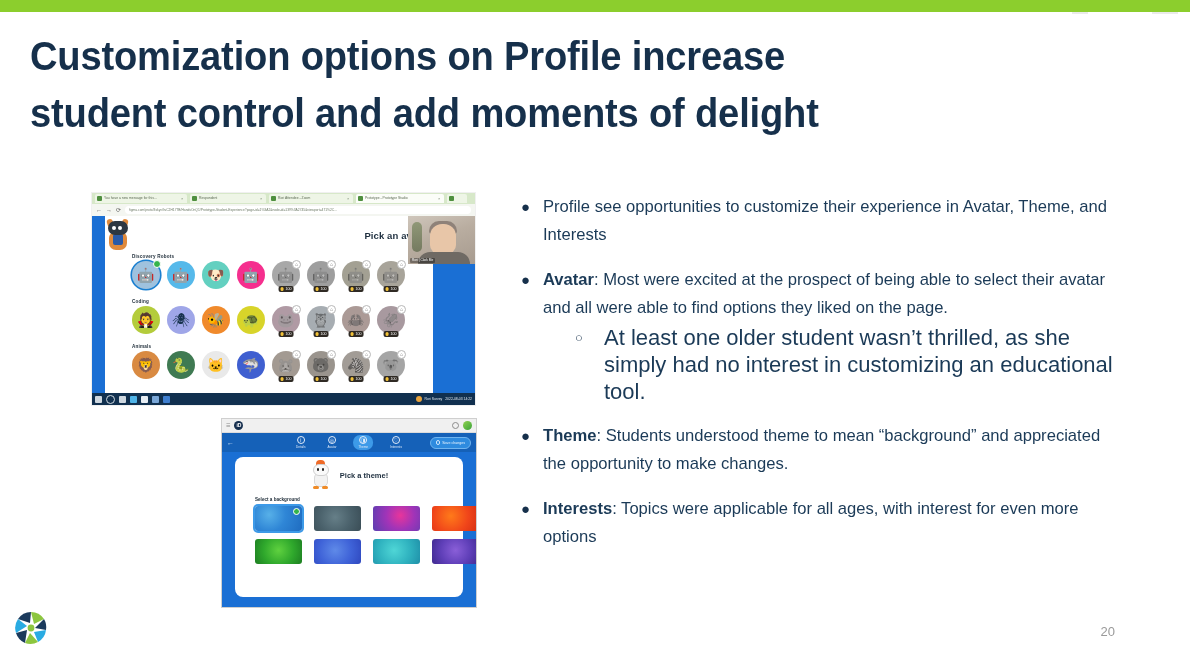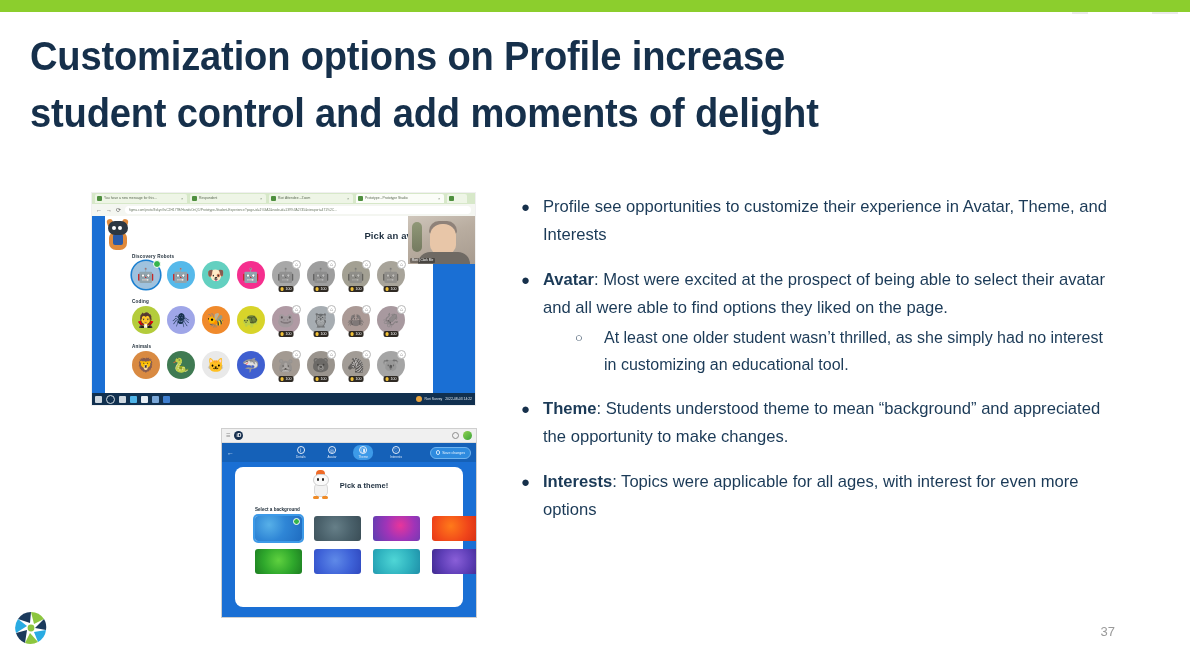--- a/index.html
+++ b/index.html
@@ -90,21 +90,21 @@
   }
   .sub-marker {
     width: 29px;
     flex: 0 0 29px;
     font-size: 13px;
     line-height: 27px;
     color: #16304b;
   }
   .sub-text {
     flex: 1 1 auto;
-    font-size: 16px;
+    font-size: 22px;
     line-height: 27px;
     color: #1b3a57;
   }
 
   
   .shot-browser {
     position: absolute;
     left: 92px;
     top: 193px;
     width: 383px;
@@ -402,21 +402,21 @@
   .tb-badge {
     width: 6px; height: 6px; border-radius: 50%;
     background: #e8a33d;
   }
   .tb-clock { text-align: right; }
 
   
   .shot-theme {
     position: absolute;
     left: 221px;
-    top: 428px;
+    top: 418px;
     width: 256px;
     height: 190px;
     background: #efefef;
     border: 1px solid #cfcfcf;
     box-sizing: border-box;
     overflow: hidden;
   }
   .th-chrome {
     position: absolute; left: 0; top: 0;
     width: 100%; height: 14px;
@@ -980,21 +980,21 @@
       <path d="M32 19 A16 16 0 0 1 24 31 L20 21 Z" fill="#29ABE2"></path>
       <path d="M24 31 A16 16 0 0 1 11 32 L16 22 Z" fill="#8CC63F"></path>
       <path d="M11 32 A16 16 0 0 1 2 22 L13 19 Z" fill="#1B3A5C"></path>
       <path d="M2 22 A16 16 0 0 1 4 8 L13 15 Z" fill="#29ABE2"></path>
       <path d="M4 8 A16 16 0 0 1 17 1 L16 12 Z" fill="#1B3A5C"></path>
       <circle cx="17" cy="17" r="3.4" fill="#8CC63F"></circle>
     </g>
   </svg>
 </div>
 
-<div class="page-num">37</div>
+<div class="page-num">20</div>
 
 <div class="bullets" id="bulletList">
     <div class="bullet-row">
       <div class="bullet-marker">●</div>
       <div class="bullet-text">Profile see opportunities to customize their experience in Avatar, Theme, and Interests</div>
     </div>
     <div class="bullet-row">
       <div class="bullet-marker">●</div>
       <div class="bullet-text"><b>Avatar</b>: Most were excited at the prospect of being able to select their avatar and all were able to find options they liked on the page.<div class="sub-row">
           <div class="sub-marker">○</div>

